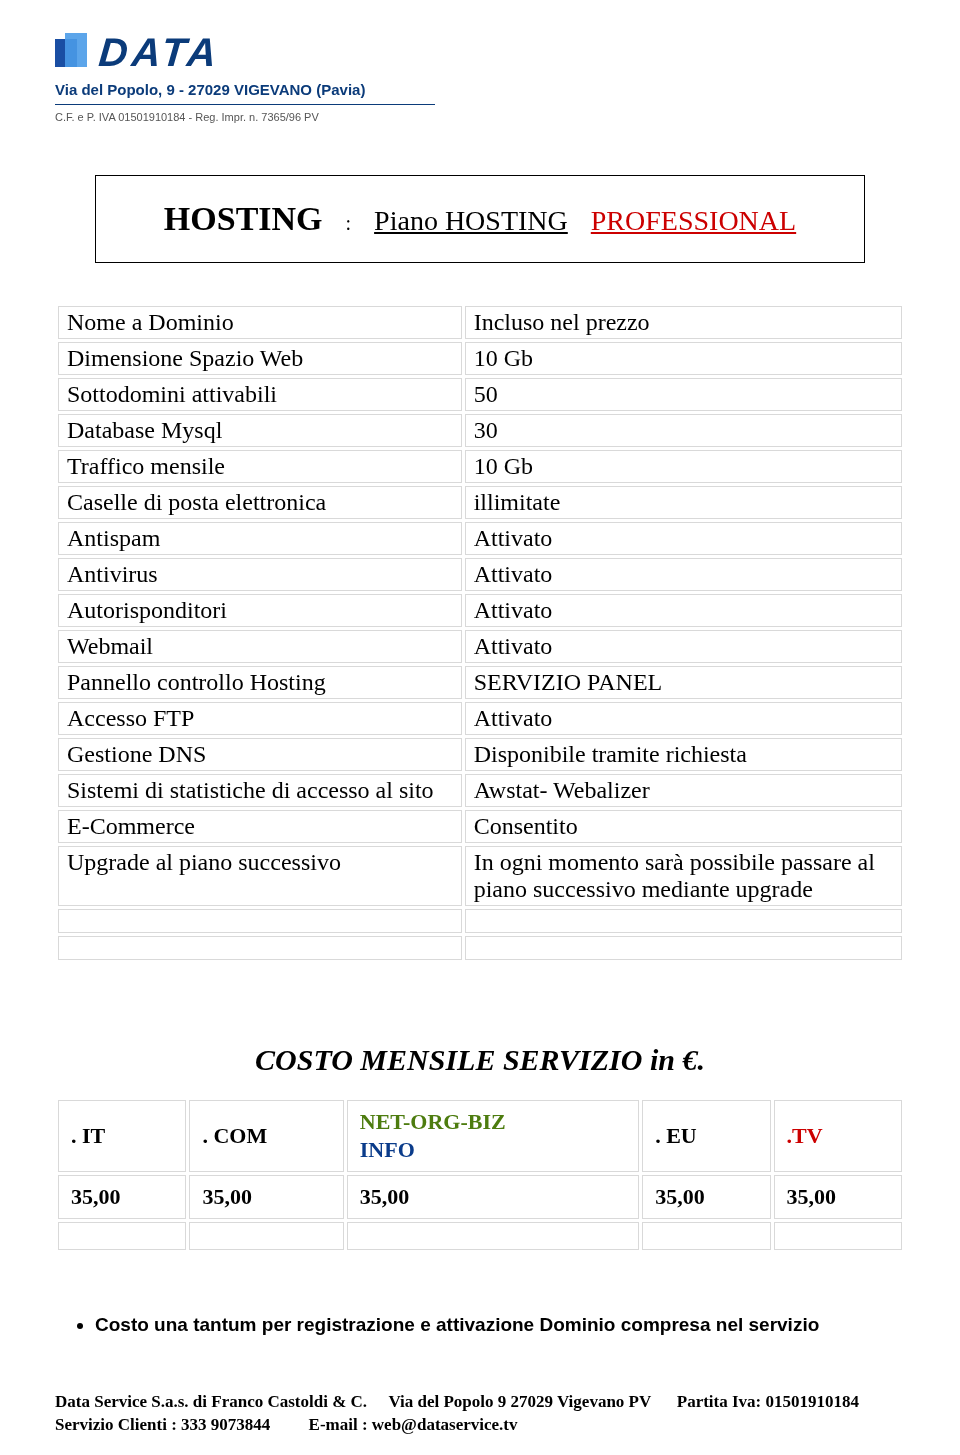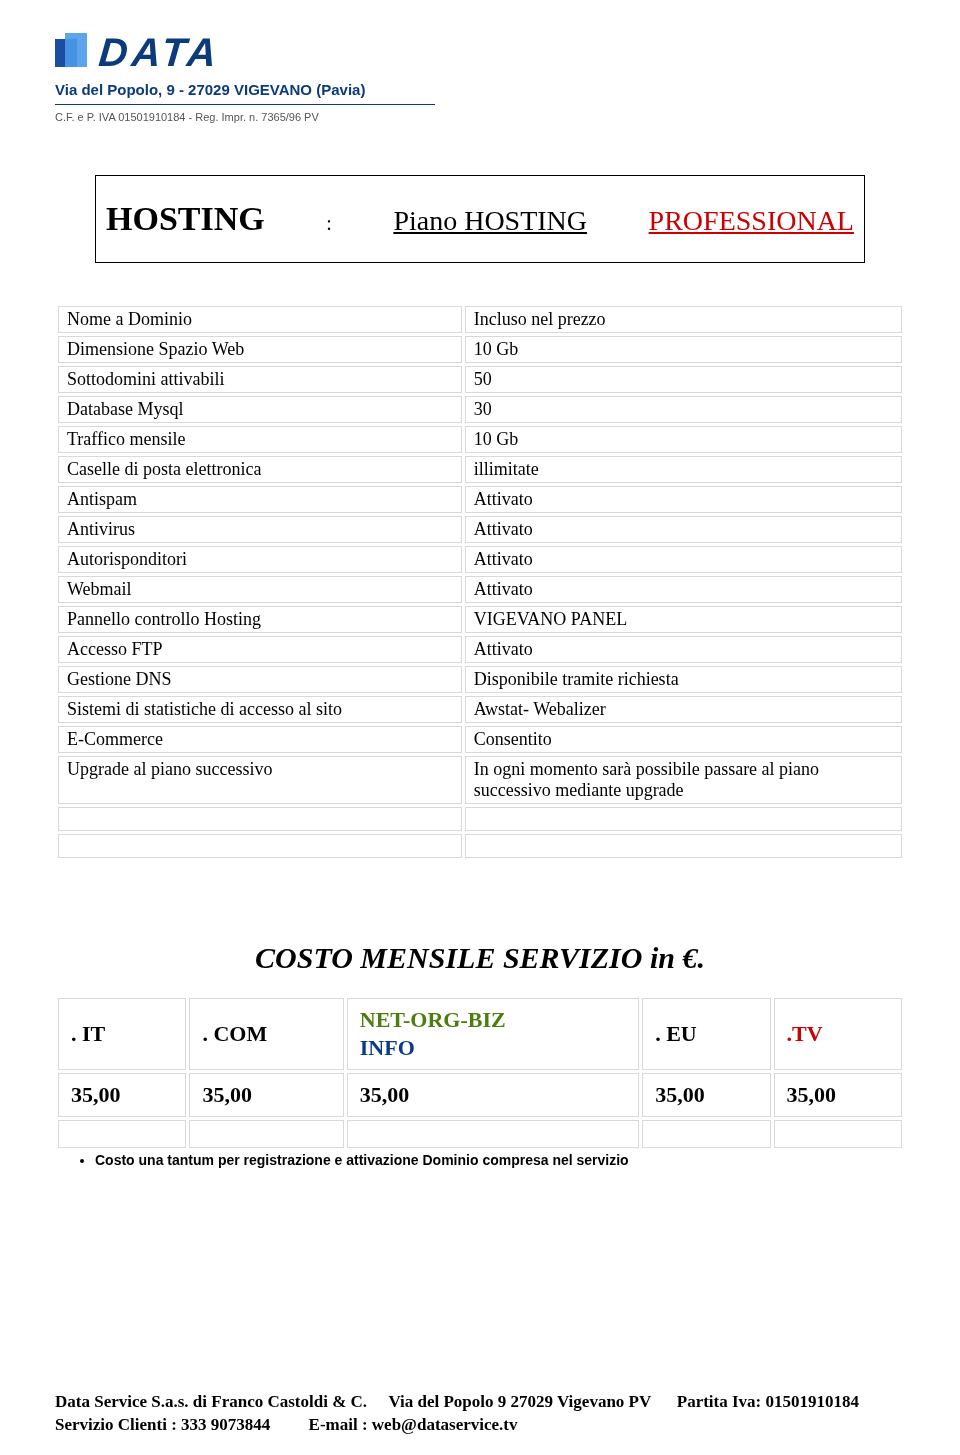--- a/index.html
+++ b/index.html
@@ -48,32 +48,32 @@
   .lh-cf {
     font-family: Arial, sans-serif; color:#555; font-size:11px; margin-top:6px;
     display:inline-block;
   }
 
   .title-box {
     border: 1px solid #000;
     margin: 50px 40px 40px 40px;
     padding: 24px 10px;
   }
-  .title-box .row { display:flex; align-items:baseline; justify-content:space-between; gap:23px; flex-wrap:wrap; }
+  .title-box .row { display:flex; align-items:baseline; justify-content:center; gap:23px; flex-wrap:wrap; }
   .t-hosting { font-family: "Times New Roman", serif; font-weight:bold; font-size:34px; }
   .t-colon { font-family: "Times New Roman", serif; font-size:20px; }
   .t-piano { font-family: "Times New Roman", serif; font-size:28px; text-decoration: underline; }
   .t-prof { font-family: "Times New Roman", serif; font-size:28px; text-decoration: underline; color:#c00; }
 
   table.spec {
     width: 100%;
     border-collapse: separate;
     border-spacing: 3px;
     margin-top: 20px;
-    font-size: 18px;
+    font-size: 24px;
   }
   table.spec td {
     border: 1px solid #d9d9d9;
     padding: 2px 8px;
     background: #fff;
     vertical-align: top;
   }
   table.spec td:first-child { width: 48%; }
   table.spec td:last-child { width: 52%; margin-left: 28px; }
   .blank-row td { height: 24px; }
@@ -101,22 +101,23 @@
   table.cost .hdr td { height:56px; }
   .tld { font-weight:bold; }
   .tld-it, .tld-com, .tld-eu { color:#000; }
   .tld-net { color:#4d7c0f; font-weight:bold; }
   .tld-info { color:#0a3b8a; font-weight:bold; display:block; margin-top:2px; }
   .tld-tv { color:#c00; font-weight:bold; }
   table.cost .prices td { font-weight:bold; text-align:left; }
   table.cost .empty td { height:28px; }
 
   .note {
+    margin-top: 60px;
     font-family: Arial, sans-serif;
-    font-size: 14px;
+    font-size: 19px;
     font-weight: bold;
   }
   .note ul { list-style: disc; padding-left: 40px; }
   .note li { line-height: 1.3; }
 
   .footer {
     position: absolute;
     left: 55px; right: 55px; bottom: 18px;
     font-size: 17px;
     line-height: 1.35;
@@ -187,21 +188,21 @@
       <tr>
         <td>Autorisponditori</td>
         <td> Attivato</td>
       </tr>
       <tr>
         <td>Webmail</td>
         <td>Attivato</td>
       </tr>
       <tr>
         <td>Pannello controllo Hosting</td>
-        <td>VIGEVANO  PANEL</td>
+        <td>SERVIZIO  PANEL</td>
       </tr>
       <tr>
         <td>Accesso  FTP</td>
         <td>Attivato</td>
       </tr>
       <tr>
         <td>Gestione  DNS</td>
         <td>Disponibile tramite richiesta</td>
       </tr>
       <tr>

